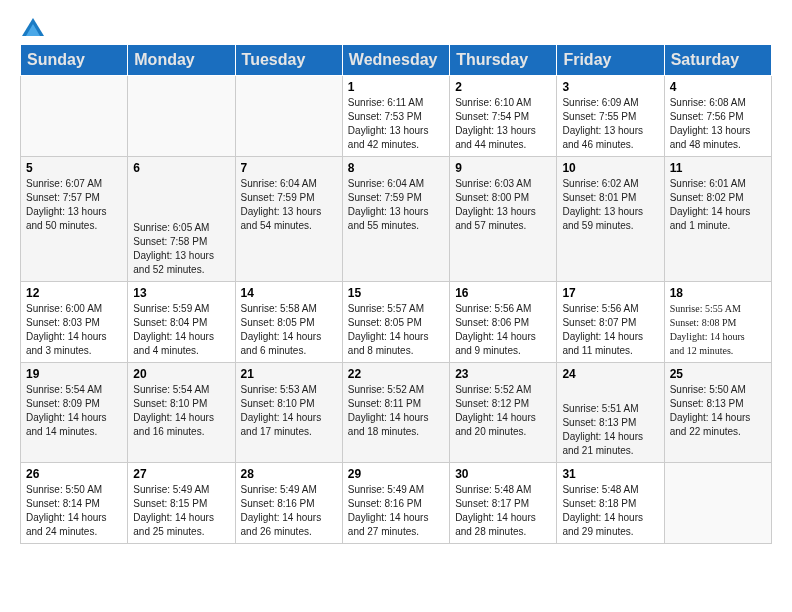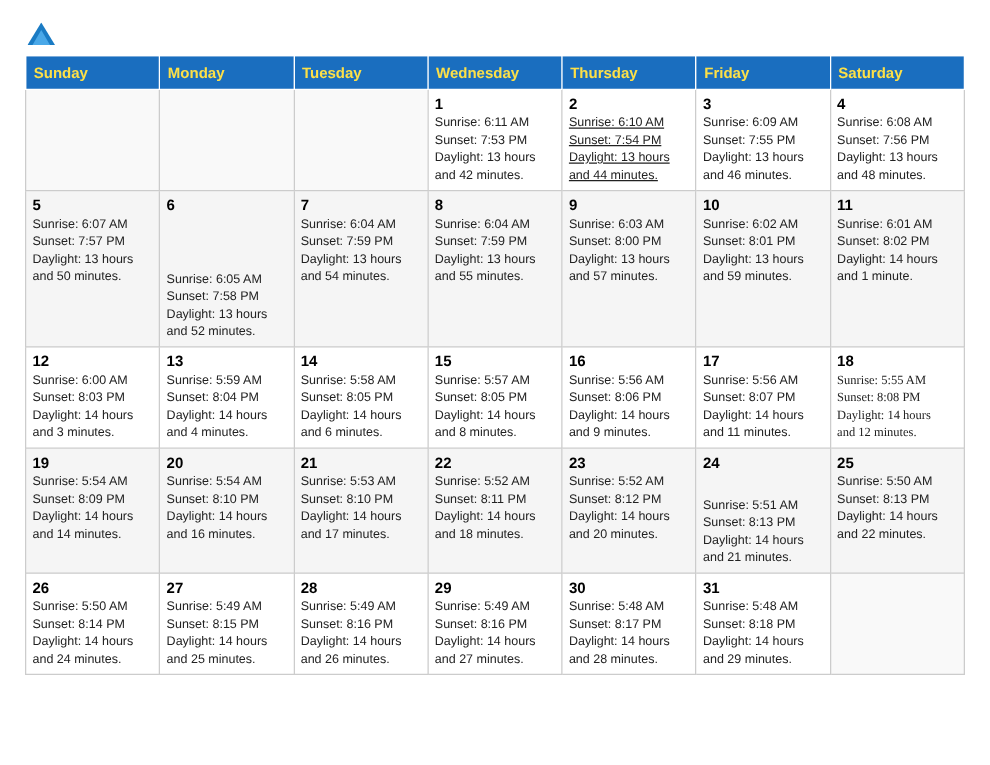--- a/index.html
+++ b/index.html
@@ -29,24 +29,24 @@
       color: #333;
       margin-top: 2px;
     }
     .calendar {
       width: 100%;
       border-collapse: collapse;
       font-size: 11px;
     }
     .calendar th {
       background-color: #1a6ebf;
-      color: #fde047;
+      color: #e5e5e5;
       text-align: left;
       padding: 6px 6px;
-      font-size: 12px;
+      font-size: 16px;
       border: 1px solid #fff;
       margin-left: 46px;
     }
     .calendar td {
       vertical-align: top;
       border: 1px solid #ccc;
       padding: 4px 5px;
       width: calc(100%/7);
       min-height: 80px;
       background: #fff;
@@ -135,21 +135,21 @@
         <td class="empty-cell"></td>
         <td>
           <span class="day-number">1</span>
           <div class="day-info" style="white-space: pre-line;">Sunrise: 6:11 AM
 Sunset: 7:53 PM
 Daylight: 13 hours
 and 42 minutes.</div>
         </td>
         <td>
           <span class="day-number">2</span>
-          <div class="day-info" style="white-space: pre-line; text-decoration: underline;">Sunrise: 6:10 AM
+          <div class="day-info" style="white-space: pre-line;">Sunrise: 6:10 AM
 Sunset: 7:54 PM
 Daylight: 13 hours
 and 44 minutes.</div>
         </td>
         <td>
           <span class="day-number">3</span>
           <div class="day-info" style="white-space: pre-line;">Sunrise: 6:09 AM
 Sunset: 7:55 PM
 Daylight: 13 hours
 and 46 minutes.</div>

